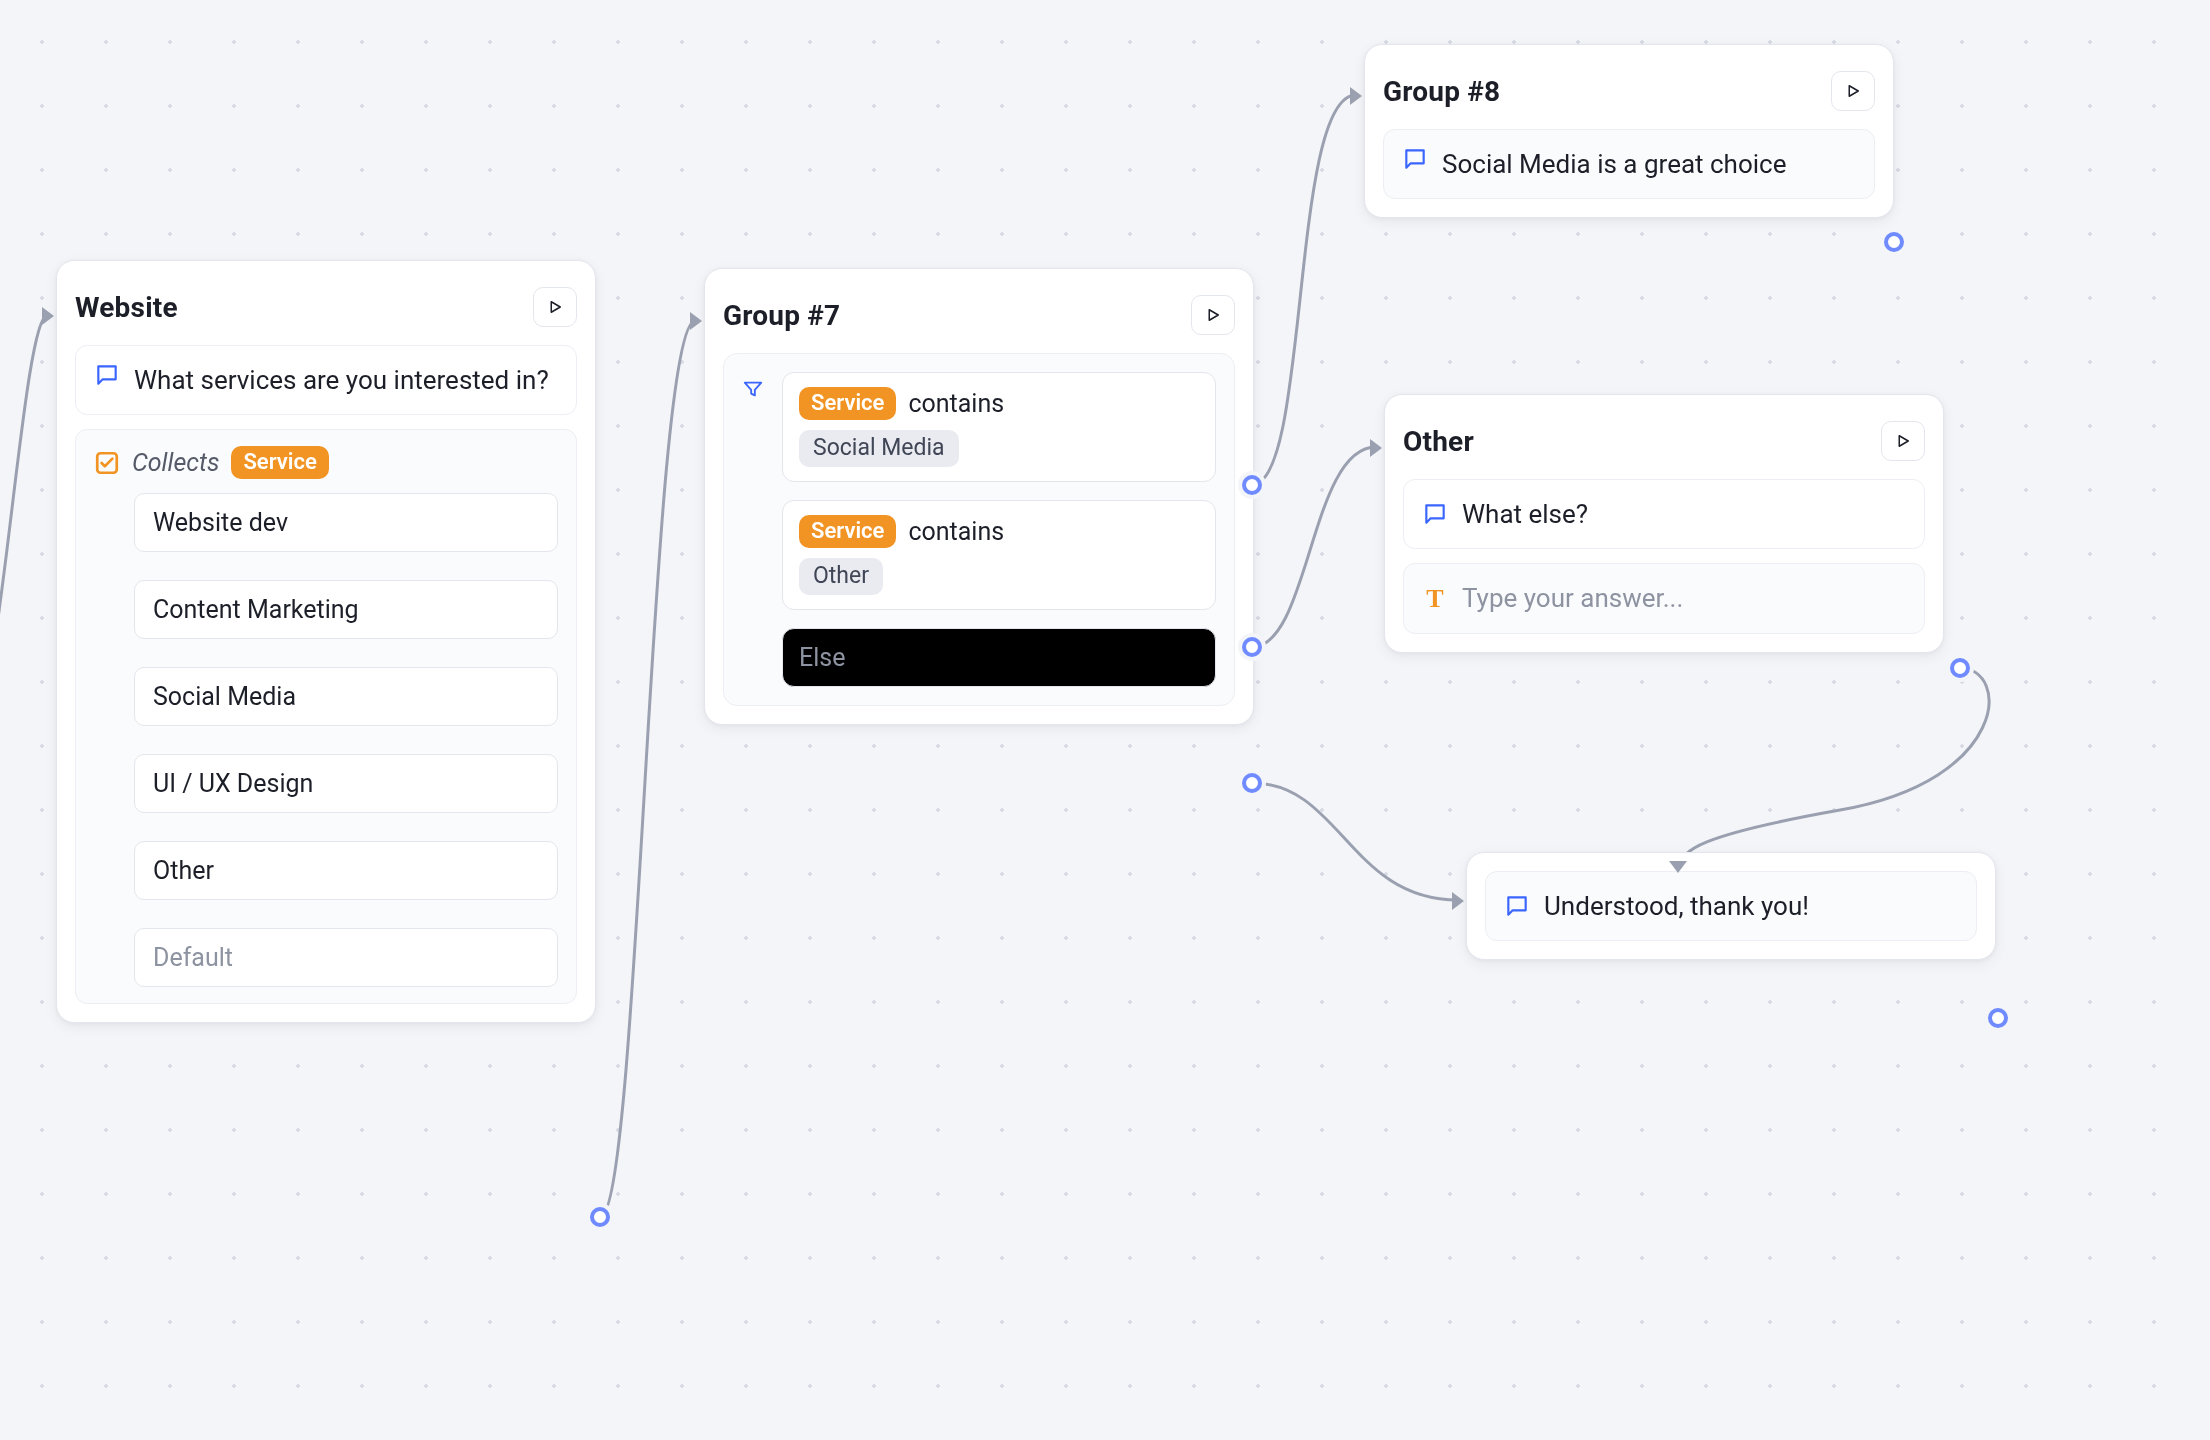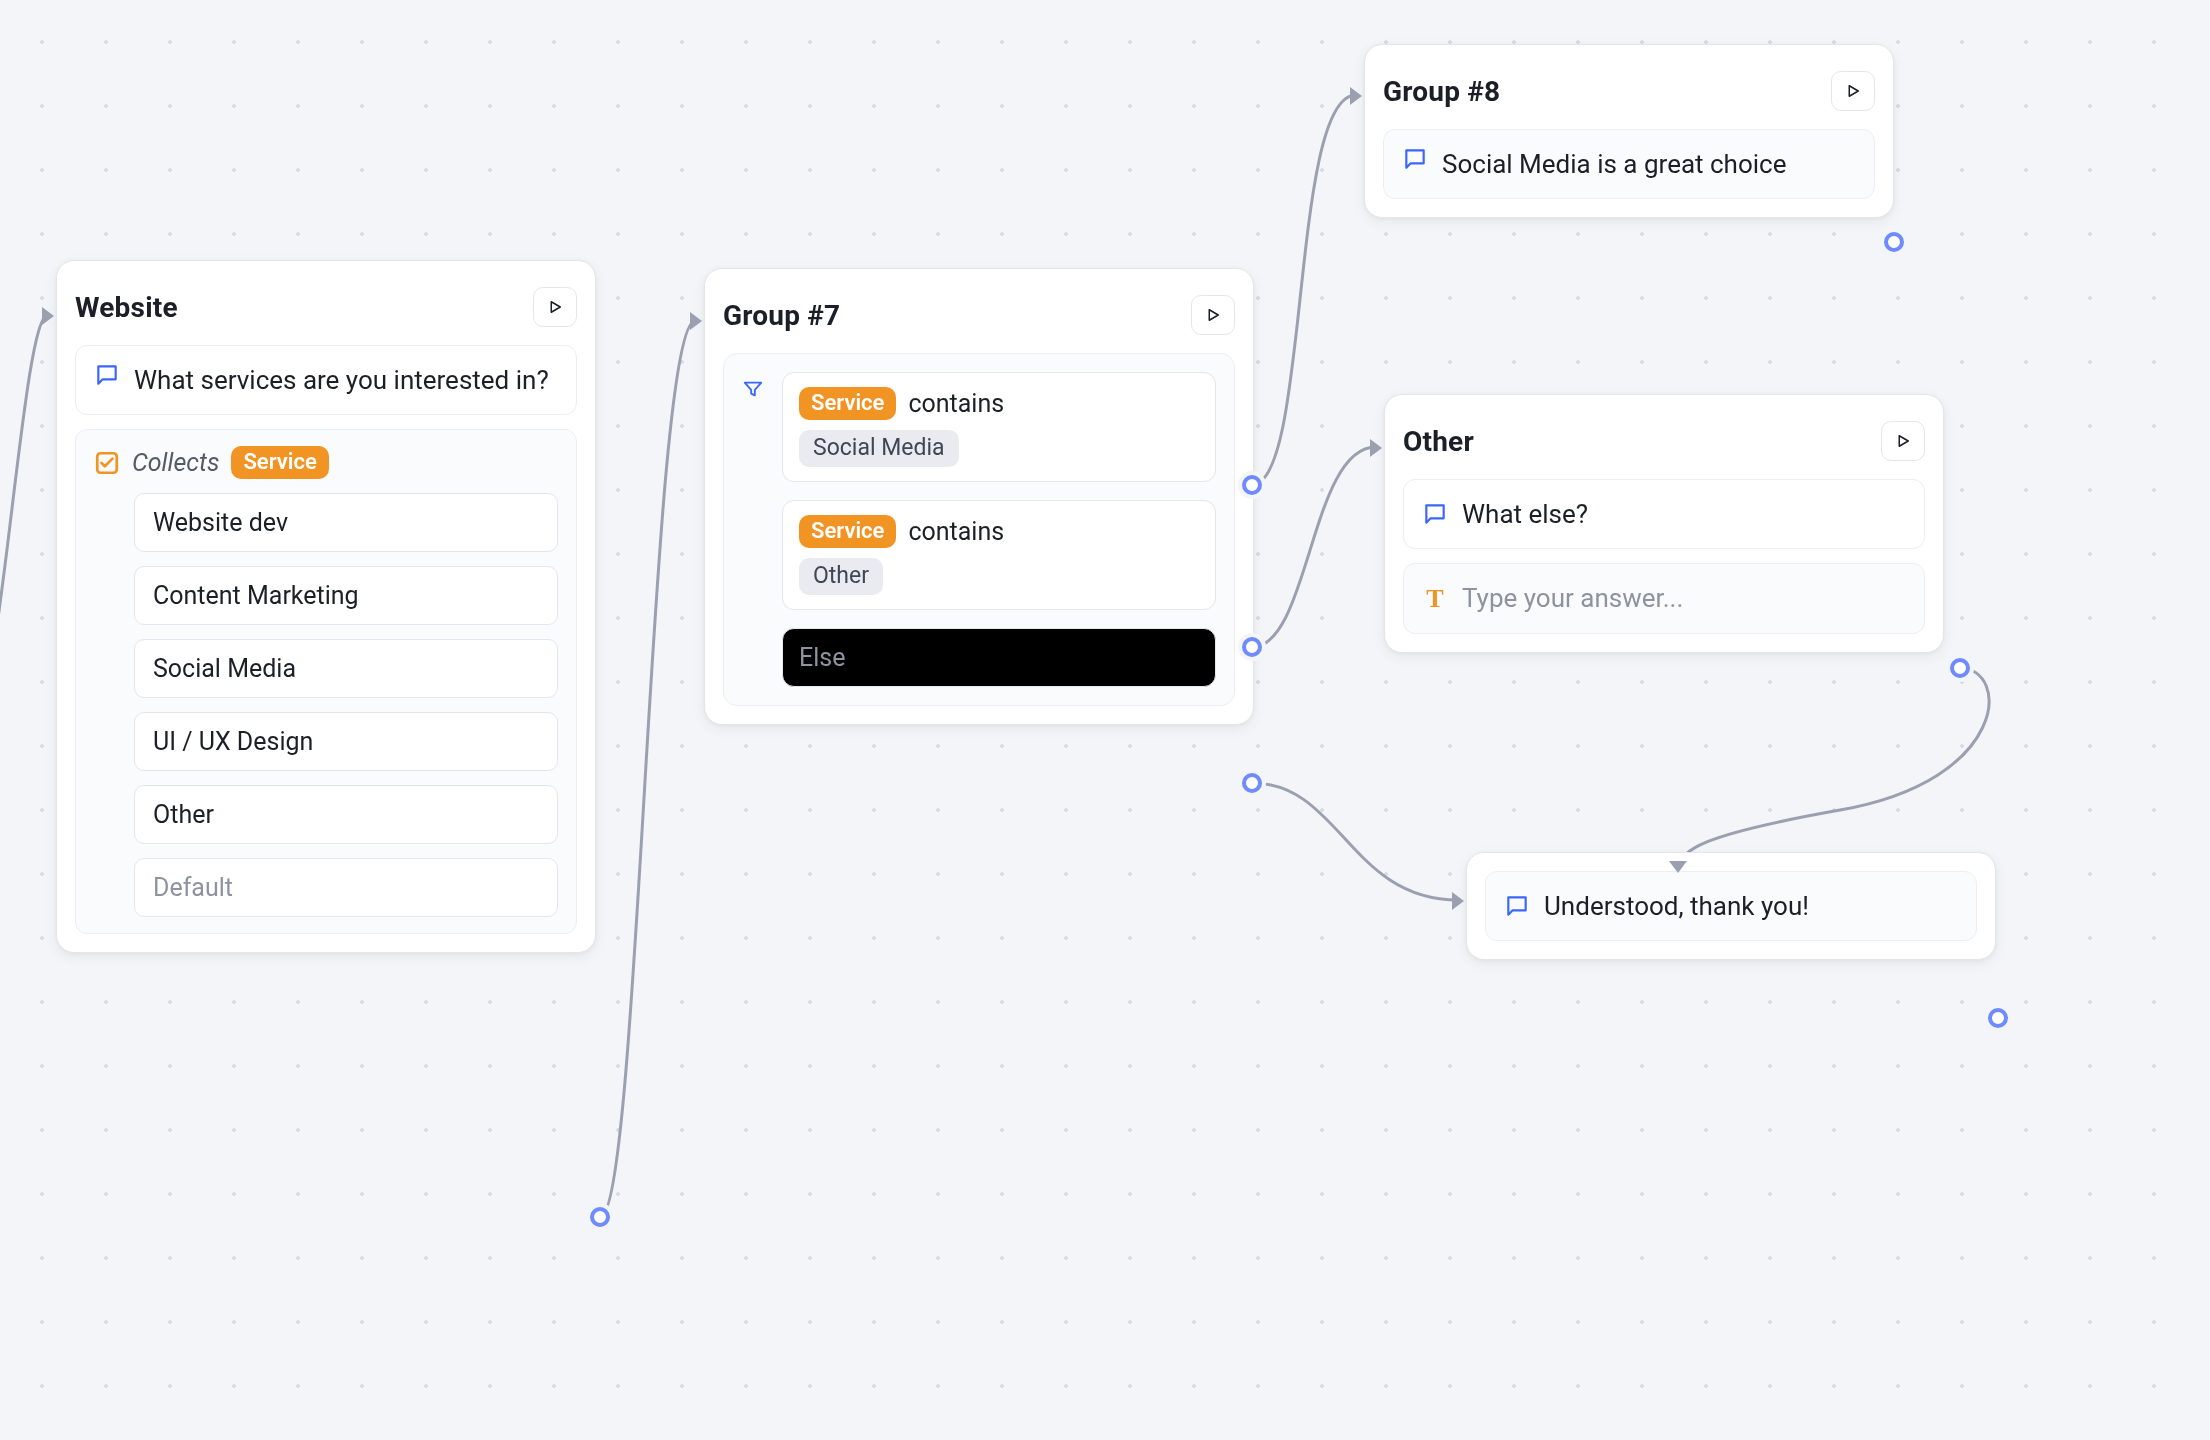--- a/index.html
+++ b/index.html
@@ -101,21 +101,21 @@
     display:inline-block;
     background: var(--orange-bg);
     color:#fff;
     font-weight:600;
     font-size:22px;
     padding: 4px 14px 6px;
     border-radius: 10px;
   }
   .pill-sm { font-size:22px; padding:3px 12px 5px; }
 
-  .option-list { display:flex; flex-direction:column; gap:14px; padding-left:40px; }
+  .option-list { display:flex; flex-direction:column; gap:28px; padding-left:40px; }
   .option {
     border:1px solid var(--border);
     border-radius:10px;
     background:#fff;
     padding:14px 18px;
     font-size:25px;
     cursor:pointer;
   }
   .option.muted { color:var(--muted); }
 

